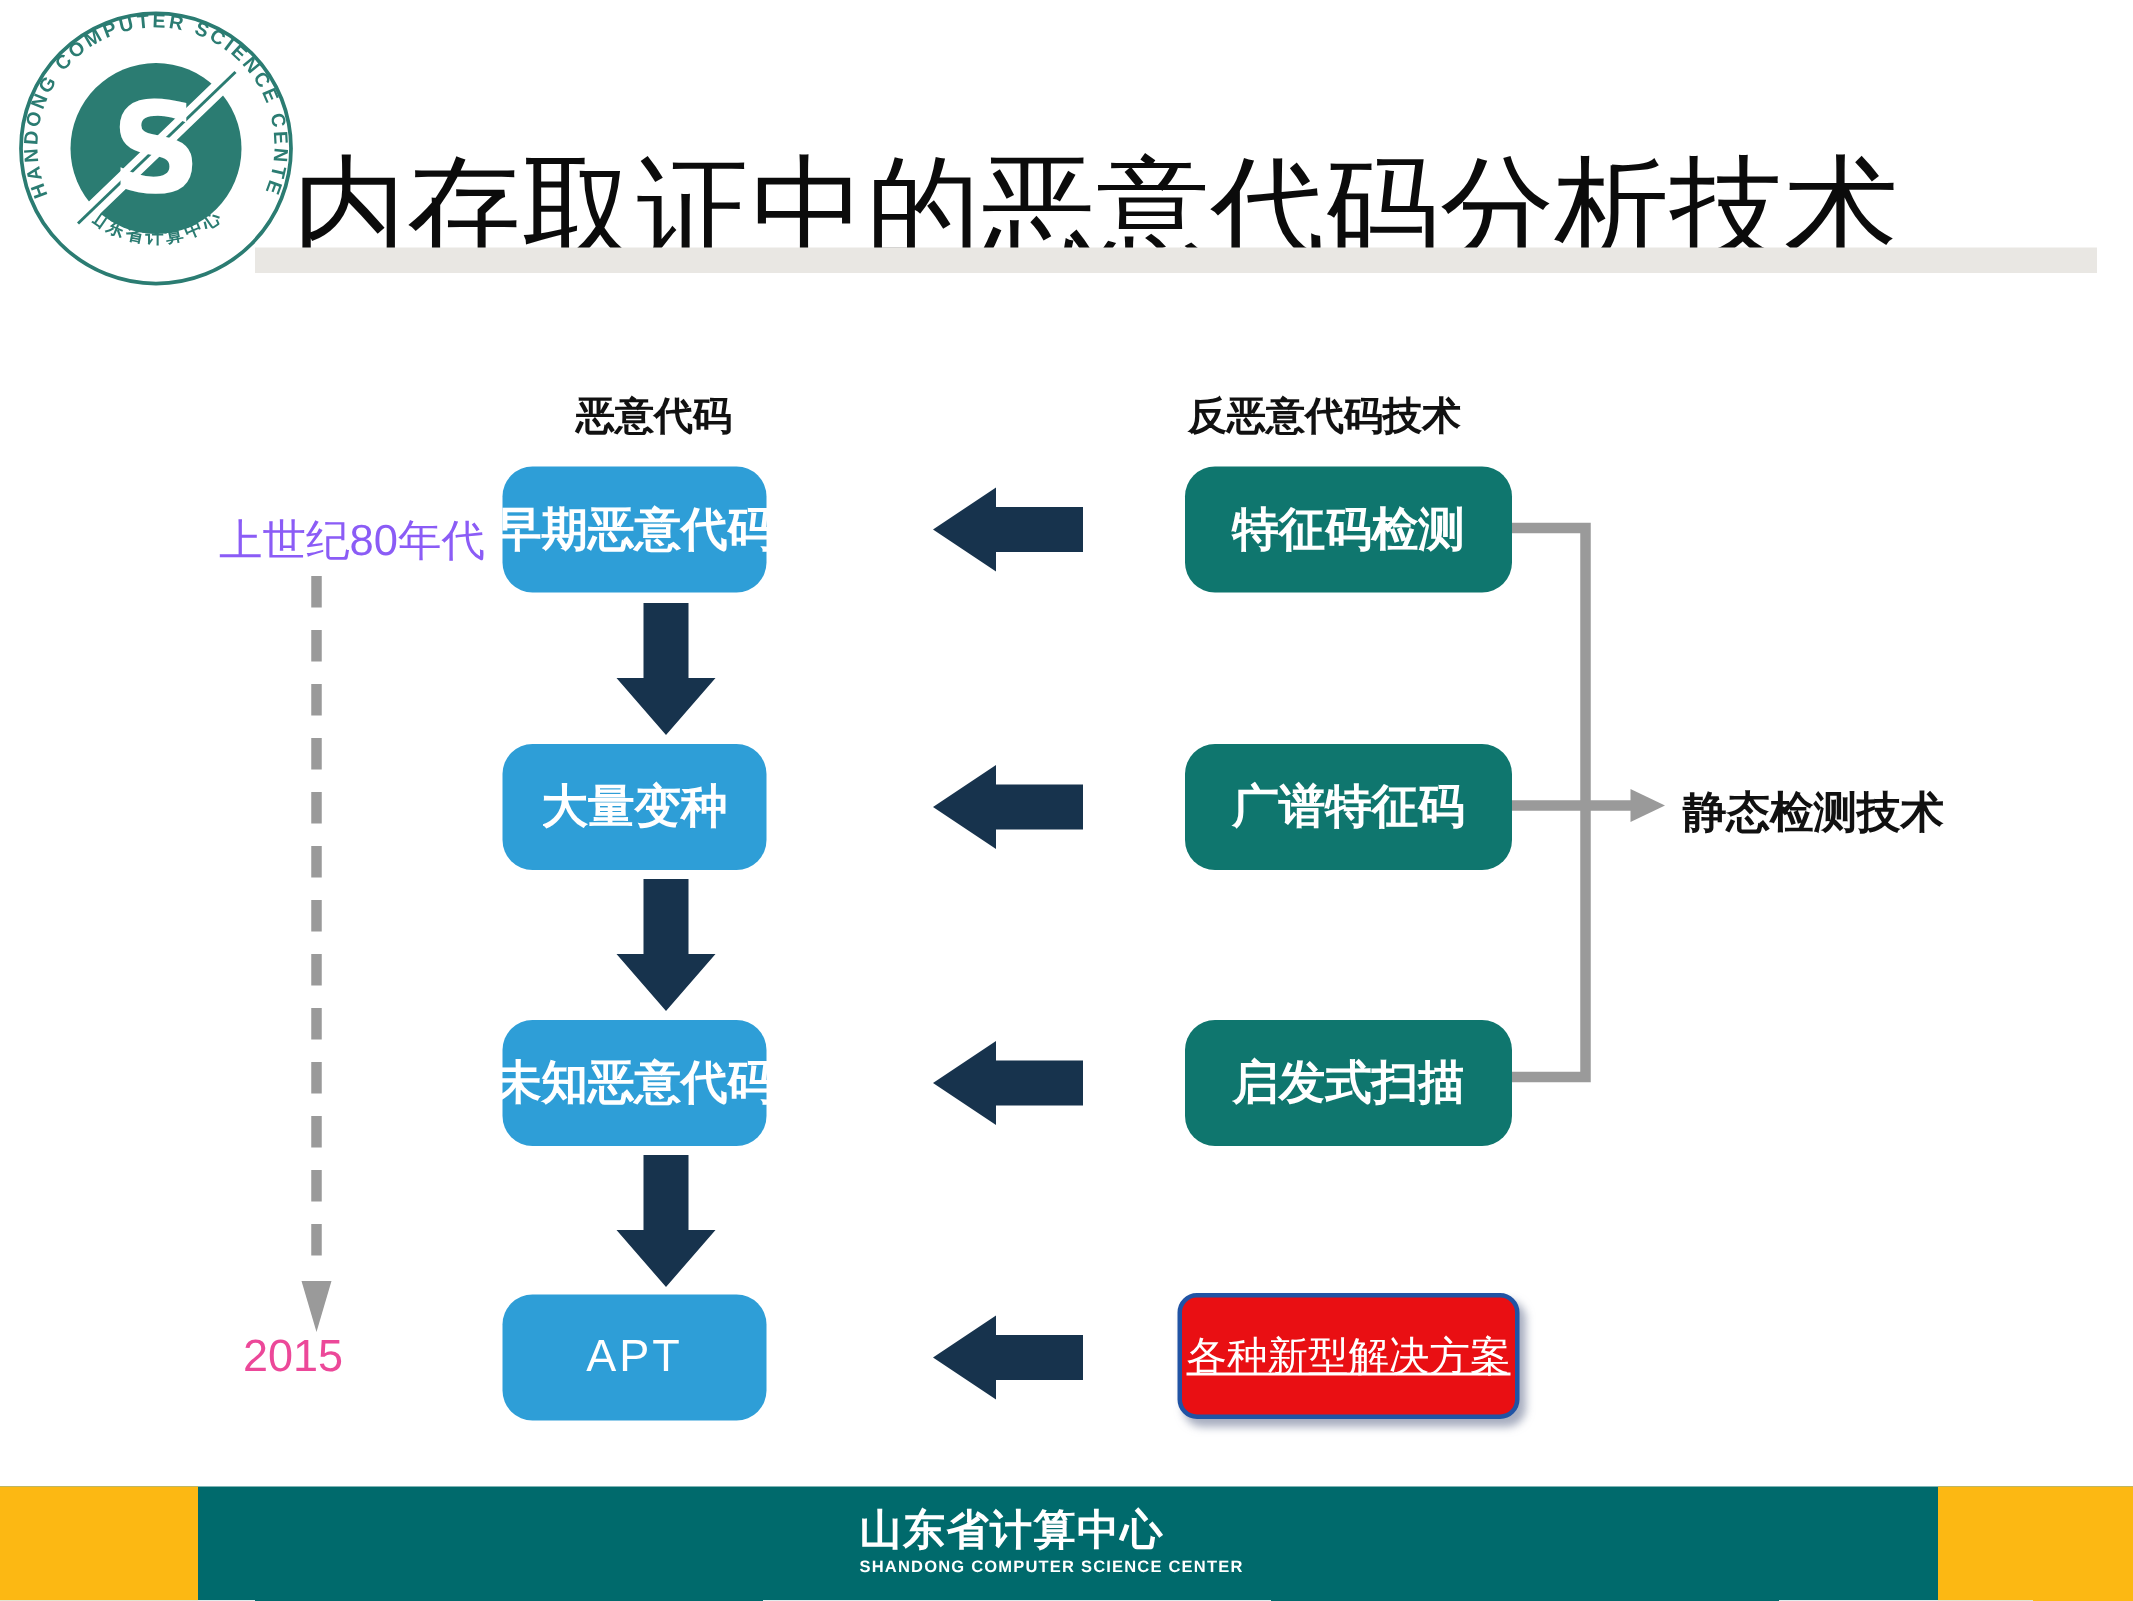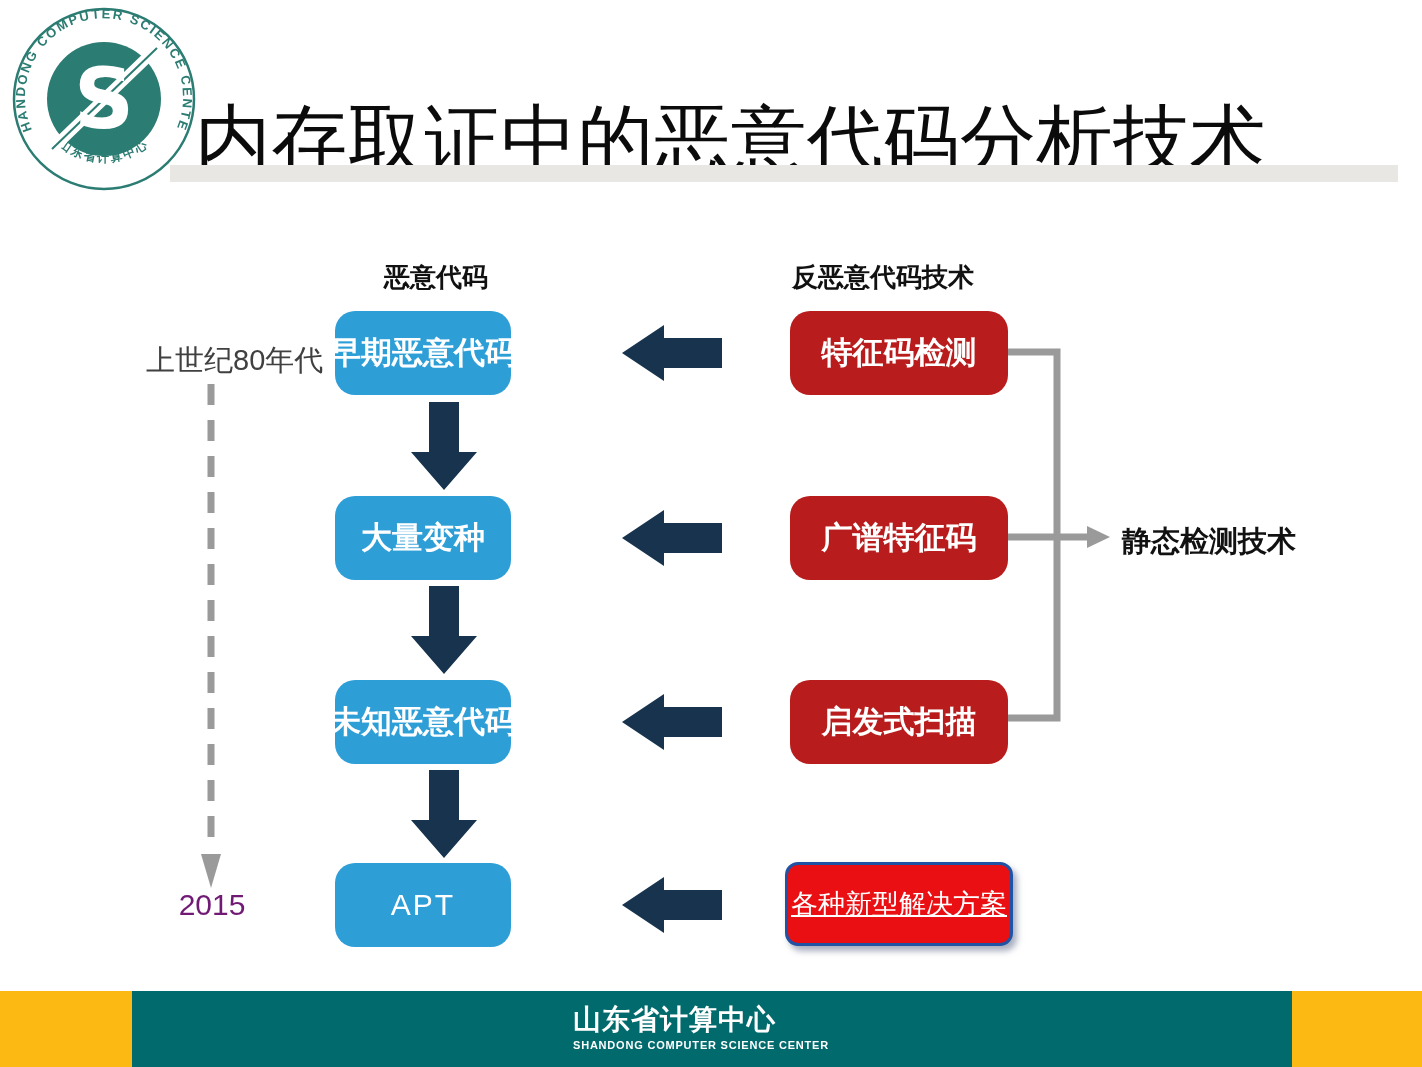--- a/index.html
+++ b/index.html
@@ -28,38 +28,38 @@
   }
   .col-header.left{left:334px;}
   .col-header.right{left:781px;}
 
   
   .flow-box{
     position:absolute;display:flex;align-items:center;justify-content:center;
     color:#ffffff;font-size:31px;font-weight:700;white-space:nowrap;
   }
   .box-blue{left:335px;width:176px;height:84px;border-radius:20px;background:#2e9ed7;}
-  .box-red{left:790px;width:218px;height:84px;border-radius:20px;background:#b91c1c;}
+  .box-red{left:790px;width:218px;height:84px;border-radius:20px;background:#0f766e;}
   .b-row1{top:311px;} .b-row2{top:496px;} .b-row3{top:680px;} .b-row4{top:863px;}
   .box-apt{font-weight:400;font-size:30px;letter-spacing:2px;}
   .box-solution{
     left:785px;top:862px;width:222px;height:78px;border-radius:13px;
     background:#e90f13;border:3px solid #2053a4;
     font-family:"Liberation Serif","DejaVu Serif",serif;font-weight:400;font-size:27px;
     box-shadow:4px 5px 6px rgba(110,120,150,0.6);
     text-decoration:underline;
   }
 
   
   .timeline-start{
-    position:absolute;left:146px;top:341px;font-size:29px;color:#404040;white-space:nowrap;
+    position:absolute;left:146px;top:341px;font-size:29px;color:#8b5cf6;white-space:nowrap;
   }
   .timeline-end{
-    position:absolute;left:162px;top:888px;width:100px;text-align:center;
-    font-size:30px;color:#701a75;white-space:nowrap;
+    position:absolute;left:162px;top:888px;width:100px;
+    font-size:30px;color:#ec4899;white-space:nowrap;
   }
   .static-label{
     position:absolute;left:1122px;top:522px;font-size:29px;font-weight:700;color:#111;white-space:nowrap;
   }
 
   
   .overlay{position:absolute;left:0;top:0;pointer-events:none;}
 
   
   .footer-bar{position:absolute;left:0;top:991px;width:1422px;height:76px;background:#006a6c;}

